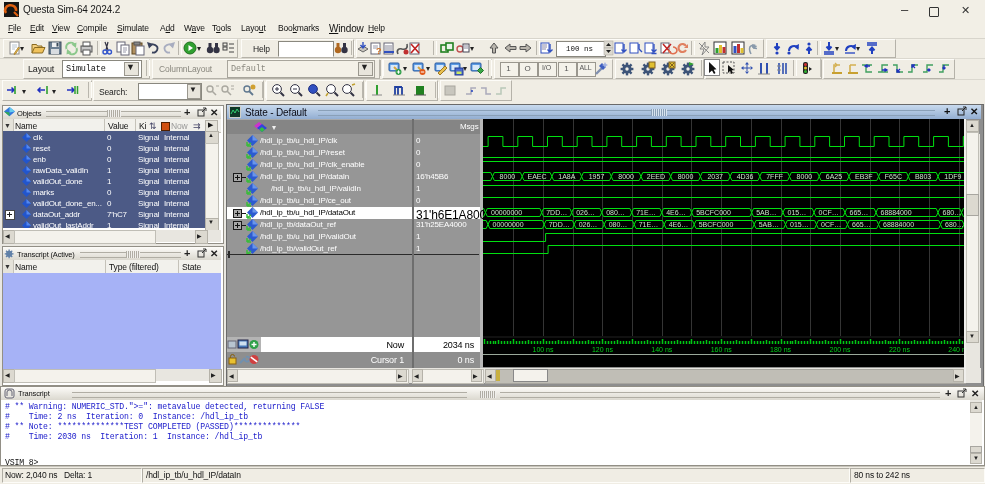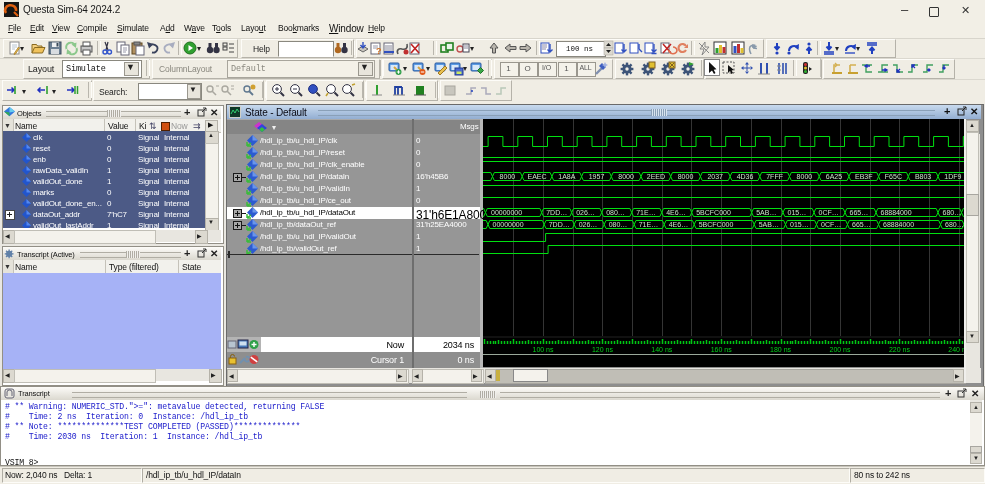--- a/index.html
+++ b/index.html
@@ -743,21 +743,21 @@
     <path d="M6.5 0 L12 5.5 L6.5 5.5 Z" fill="#6a95ea"></path>
     <path d="M1 11 l4 -3 m-4 3 l4 0 m-4 0 l0 -4" stroke="#3bbb3b" stroke-width="1.5" fill="none"></path>
   </svg>
 <div class="txt" style="left:260px;top:172px;font-size:8px;color:#fff;">/hdl_ip_tb/u_hdl_IP/dataIn</div>
 <div class="txt" style="left:416px;top:172px;font-size:8px;color:#fff;">16'h45B6</div>
 <svg class="abs" style="left:246px;top:183px" width="12" height="12" viewBox="0 0 12 12">
     <path d="M6.5 0 L12 5.5 L6.5 11 L1 5.5 Z" fill="#2c5bd0"></path>
     <path d="M6.5 0 L12 5.5 L6.5 5.5 Z" fill="#6a95ea"></path>
     <path d="M1 11 l4 -3 m-4 3 l4 0 m-4 0 l0 -4" stroke="#3bbb3b" stroke-width="1.5" fill="none"></path>
   </svg>
-<div class="txt" style="left:260px;top:184px;font-size:8px;color:#fff;">/hdl_ip_tb/u_hdl_IP/validIn</div>
+<div class="txt" style="left:271px;top:184px;font-size:8px;color:#fff;">/hdl_ip_tb/u_hdl_IP/validIn</div>
 <div class="txt" style="left:416px;top:184px;font-size:8px;color:#fff;">1</div>
 <svg class="abs" style="left:246px;top:195px" width="12" height="12" viewBox="0 0 12 12">
     <path d="M6.5 0 L12 5.5 L6.5 11 L1 5.5 Z" fill="#2c5bd0"></path>
     <path d="M6.5 0 L12 5.5 L6.5 5.5 Z" fill="#6a95ea"></path>
     <path d="M1 11 l4 -3 m-4 3 l4 0 m-4 0 l0 -4" stroke="#3bbb3b" stroke-width="1.5" fill="none"></path>
   </svg>
 <div class="txt" style="left:260px;top:196px;font-size:8px;color:#fff;">/hdl_ip_tb/u_hdl_IP/ce_out</div>
 <div class="txt" style="left:416px;top:196px;font-size:8px;color:#fff;">0</div>
 <div class="abs" style="left:227px;top:207px;width:185px;height:12px;background:#fff;"></div>
 <div class="abs" style="left:414px;top:207px;width:66px;height:12px;background:#fff;"></div>

